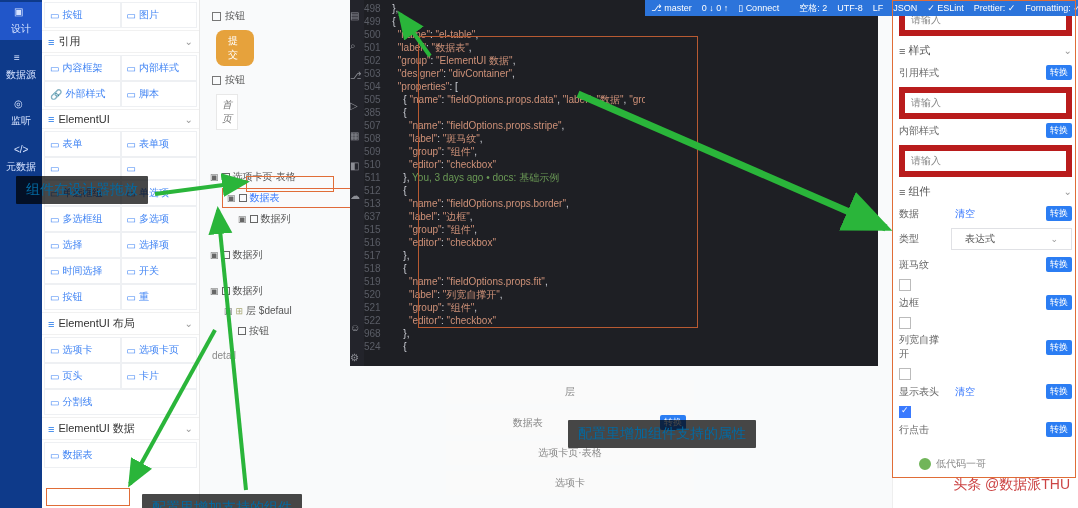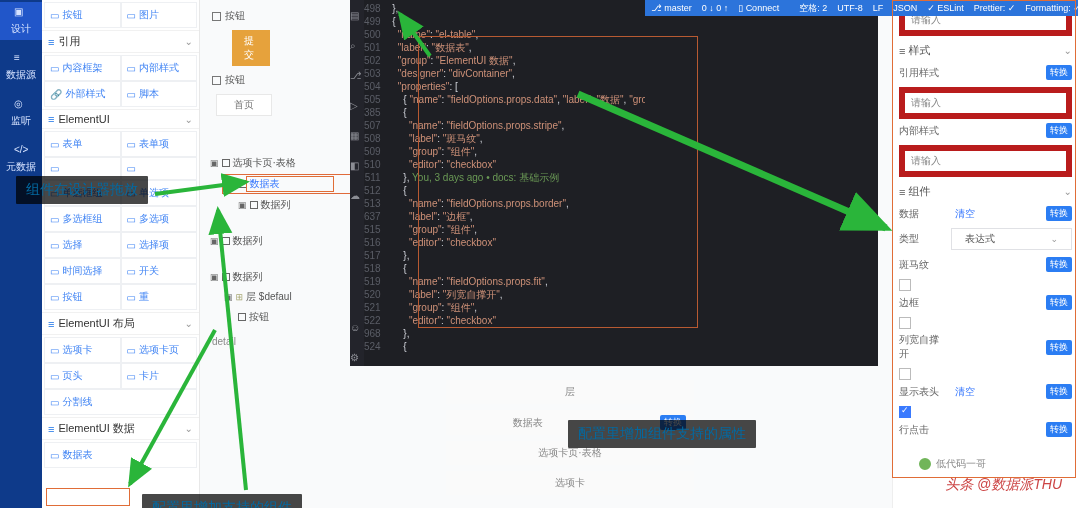--- a/index.html
+++ b/index.html
@@ -22,22 +22,22 @@
 .palette-head .glyph { font-size: 11px; color: #1a73e8; }
 .one { grid-column: 1 / 3; }
 
 
 .canvas { flex: 1; background: #f9fafb; display: flex; align-items: flex-start; padding: 6px 8px; position: relative; }
 .form-col { width: 200px; display: flex; flex-direction: column; gap: 4px; }
 .node { display: flex; align-items: center; gap: 4px; padding: 3px 4px; font-size: 10px; }
 .node .sq { width: 9px; height: 9px; border: 1px solid #777; display: inline-block; }
 .tree-indent-1 { margin-left: 14px; }
 .tree-indent-2 { margin-left: 28px; }
-.node.btn-y { background: #e6a23c; color: #fff; border-radius: 0; padding: 4px 12px; width: 38px; justify-content: center; margin-left: 24px; }
-.node.btn-txt { border: 1px solid #e8e8e8; padding: 3px 10px; width: 56px; justify-content: center; margin-left: 8px; font-size: 10px; color: #777; background: #fff; }
+.node.btn-y { background: #e6a23c; color: #fff; border-radius: 8px; padding: 4px 12px; width: 38px; justify-content: center; margin-left: 8px; }
+.node.btn-txt { border: 1px solid #e8e8e8; padding: 3px 10px; width: 22px; justify-content: center; margin-left: 8px; font-size: 10px; color: #777; background: #fff; font-style: italic; }
 
 .outline-col { width: 140px; margin-left: 10px; display: flex; flex-direction: column; gap: 2px; font-size: 10px; }
 .outline-node { display: flex; align-items: center; gap: 3px; padding: 2px 2px; }
 .outline-node .mk { font-size: 9px; color: #666; }
 .outline-node .sq { width: 8px; height: 8px; border: 1px solid #666; display: inline-block; }
 .outline-node.multi-box { padding: 2px; }
 .outline-node.sel { border: 1px solid #e06a3a; color: #3a7afe; padding: 2px 4px; }
 .outline-node .layer { color: #aa7; font-size: 9px; }
 
 .detail-label { margin-top: 8px; font-size: 10px; color: #888; margin-left: 4px; }
@@ -85,21 +85,21 @@
 
 
 .bottom-rows { position: absolute; left: 246px; top: 380px; right: 198px; display: flex; flex-direction: column; gap: 6px; }
 .brow { background: #fafafa; padding: 5px 8px; display: flex; align-items: center; color: #888; font-size: 10px; }
 .brow .tag { margin-left: auto; font-size: 9px; color: #fff; background: #2b7df3; padding: 1px 4px; border-radius: 2px; }
 .brow .txt { margin: 0 auto; color: #888; }
 
 .sel-box-orange { position: absolute; border: 1.5px solid #e06d37; pointer-events: none; }
 
 
-.watermark { position: absolute; right: 16px; bottom: 14px; font-size: 14px; color: #c44; display: flex; align-items: center; gap: 6px; font-style: italic; }
+.watermark { position: absolute; right: 8px; bottom: 14px; font-size: 14px; color: #c44; display: flex; align-items: center; gap: 6px; }
 .watermark-sub { position: absolute; right: 92px; bottom: 36px; font-size: 10px; color: #888; display: flex; align-items: center; gap: 3px; }
 .watermark-sub .logo-circle { width: 16px; height: 16px; border-radius: 50%; background: #71b55a; display: inline-block; border: 2px solid #fff; }
 </style>
 </head>
 <body>
 
 <div class="app">
 
   <div class="rail">
     <div class="rail-item active">

